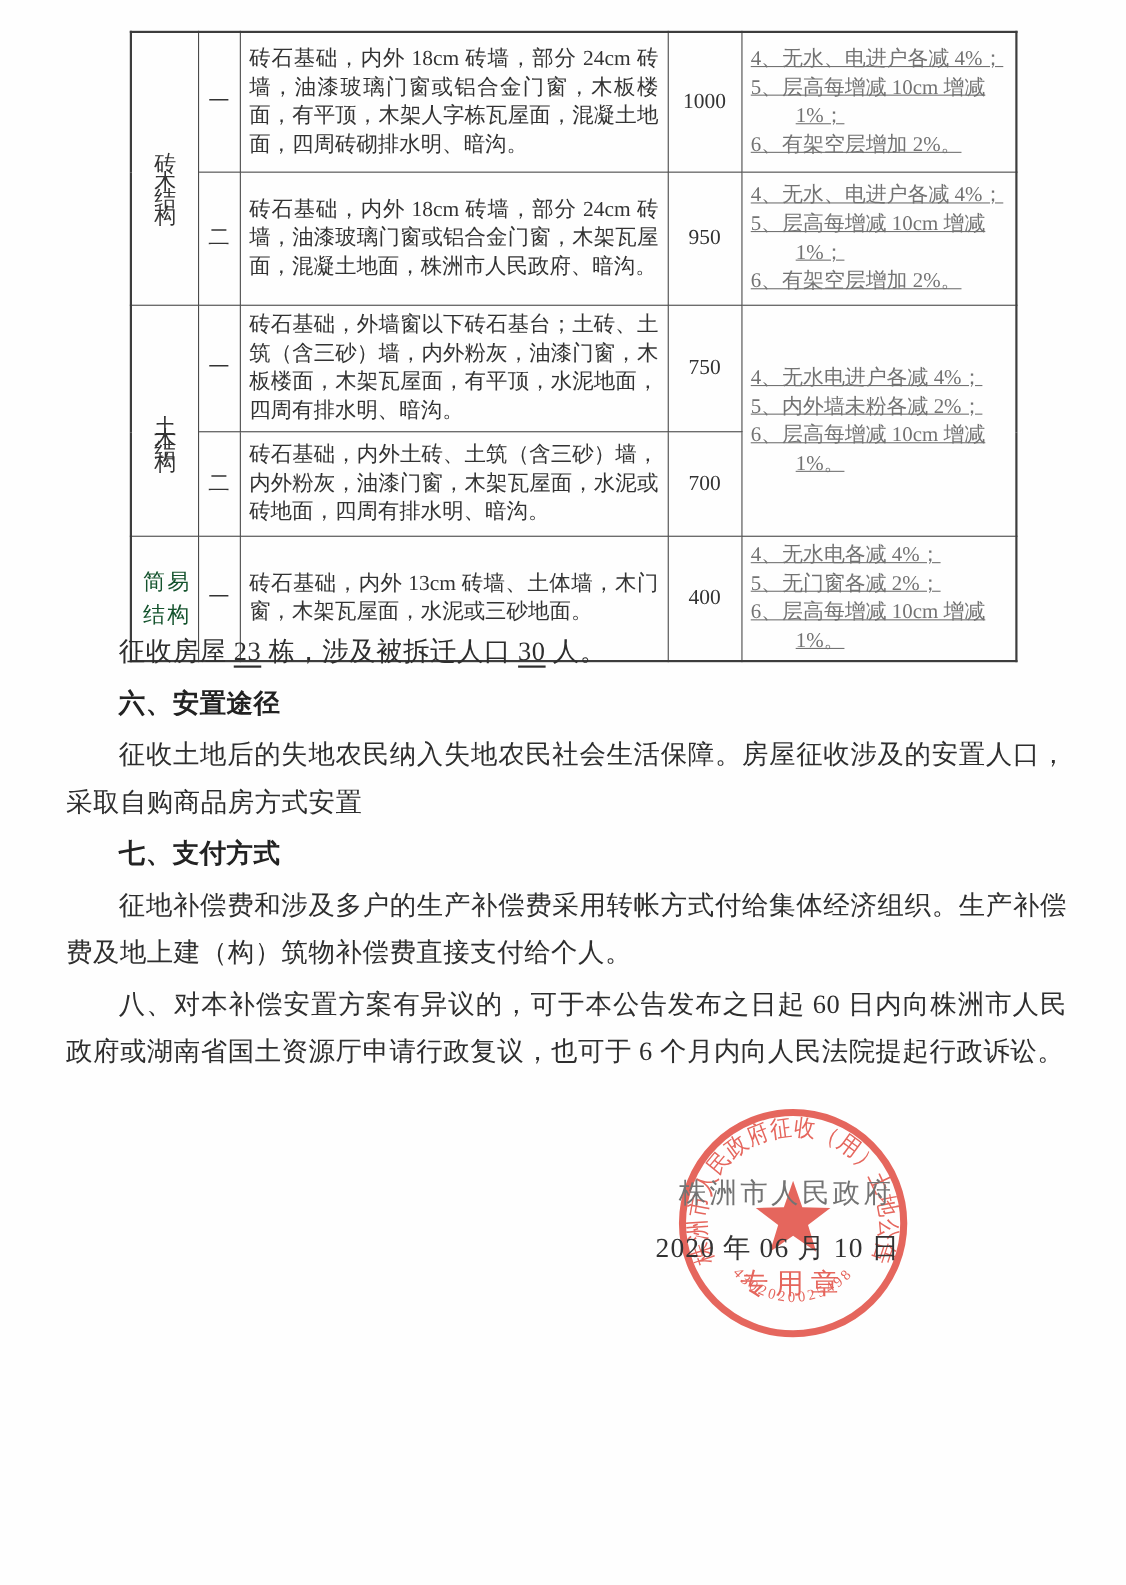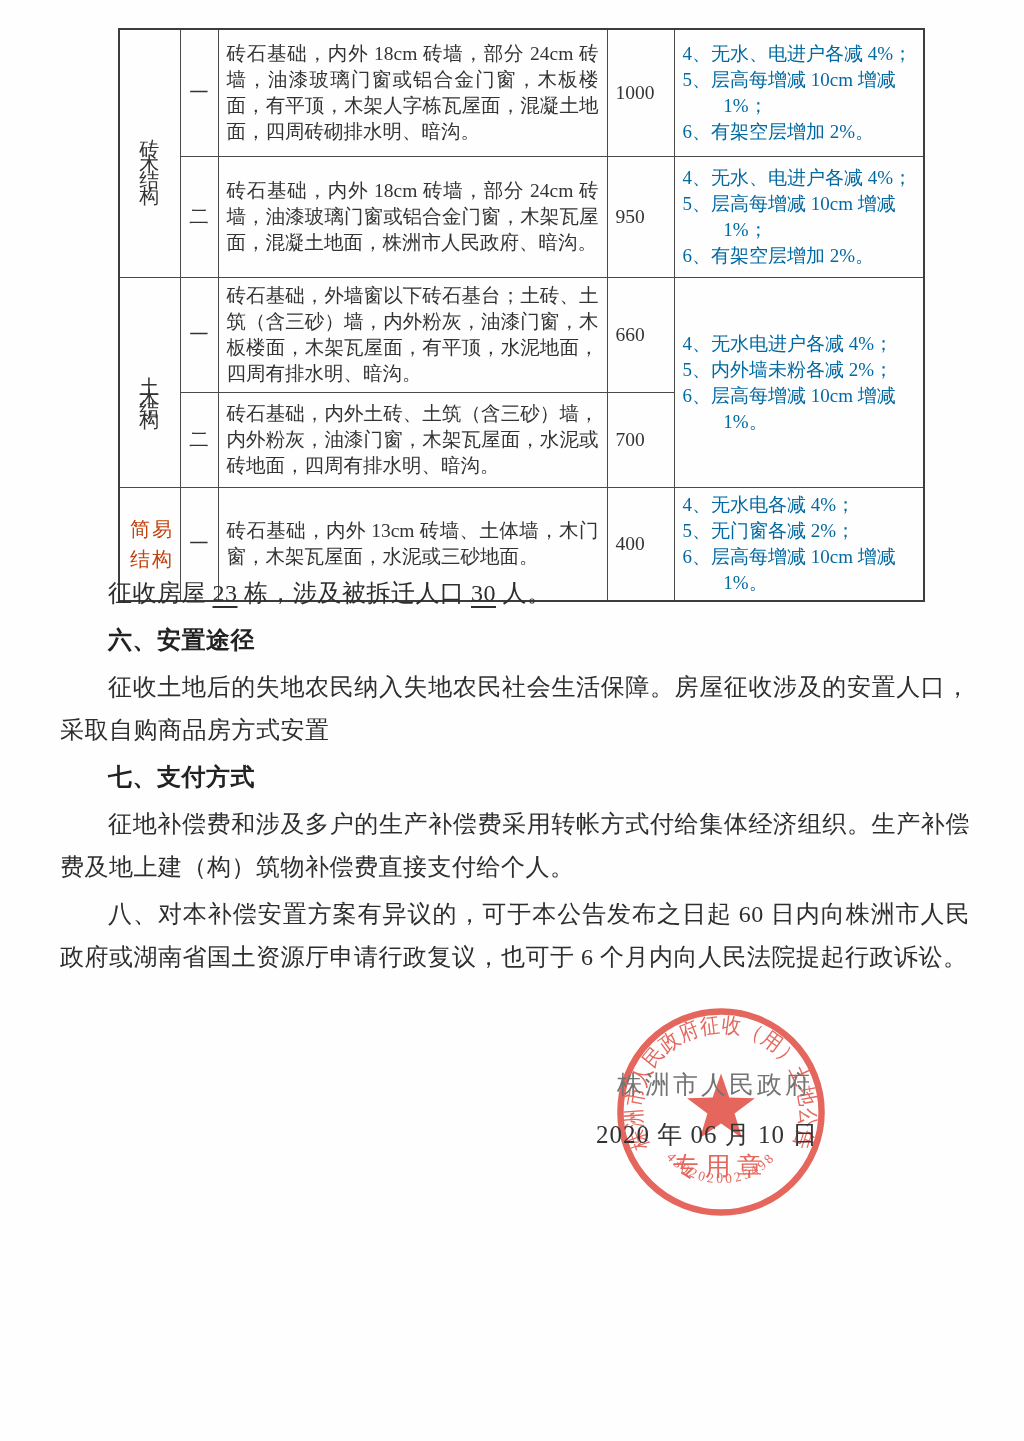--- a/index.html
+++ b/index.html
@@ -22,26 +22,26 @@
     padding:4px 8px;
   }
   td.grp{text-align:center;padding:0;}
   .vtext{
     writing-mode:vertical-lr;text-orientation:upright;
     margin:0 auto;letter-spacing:16px;font-size:20px;color:#333;
   }
   .vtext.short{letter-spacing:11px;}
   .grp2{
     width:2.4em;margin:0 auto;text-align:center;font-size:20px;
-    line-height:30px;letter-spacing:2px;color:#c2410c;
+    line-height:30px;letter-spacing:2px;color:#14532d;
   }
   td.cls{text-align:center;font-size:20px;color:#333;padding:0;}
   td.desc{text-align:justify;text-justify:inter-character;color:#333;padding:5px 10px;}
-  td.price{font-size:20px;color:#333;padding:0;}
-  td.notes{padding:4px 6px 4px 9px;color:#0369a1;}
+  td.price{text-align:center;font-size:20px;color:#333;padding:0;}
+  td.notes{padding:4px 6px 4px 9px;color:#737373;text-decoration:underline;}
   .note{padding-left:2.15em;text-indent:-2.15em;font-size:19px;line-height:26px;}
   
   .body-text{
     position:absolute;left:60px;top:572px;width:910px;
     font-size:24px;line-height:43px;text-align:justify;text-justify:inter-character;
     color:#2e2e2e;letter-spacing:0.5px;
   }
   .body-text p{margin:4px 0 0 0;text-indent:2em;}
   .body-text p.first{margin-top:0;}
   .body-text p.hd{font-weight:bold;color:#222;}
@@ -97,21 +97,21 @@
           <div class="note">5、层高每增减 10cm 增减 1%；</div>
           <div class="note">6、有架空层增加 2%。</div>
         </td>
       </tr>
       <tr>
         <td class="grp" rowspan="2">
           <div class="vtext short">土木结构</div>
         </td>
         <td class="cls" style="height:106px">一</td>
         <td class="desc">砖石基础，外墙窗以下砖石基台；土砖、土筑（含三砂）墙，内外粉灰，油漆门窗，木板楼面，木架瓦屋面，有平顶，水泥地面，四周有排水明、暗沟。</td>
-        <td class="price">660</td>
+        <td class="price">750</td>
         <td class="notes" rowspan="2">
           <div class="note">4、无水电进户各减 4%；</div>
           <div class="note">5、内外墙未粉各减 2%；</div>
           <div class="note">6、层高每增减 10cm 增减 1%。</div>
         </td>
       </tr>
       <tr>
         <td class="cls" style="height:86px">二</td>
         <td class="desc">砖石基础，内外土砖、土筑（含三砂）墙，内外粉灰，油漆门窗，木架瓦屋面，水泥或砖地面，四周有排水明、暗沟。</td>
         <td class="price">700</td>

